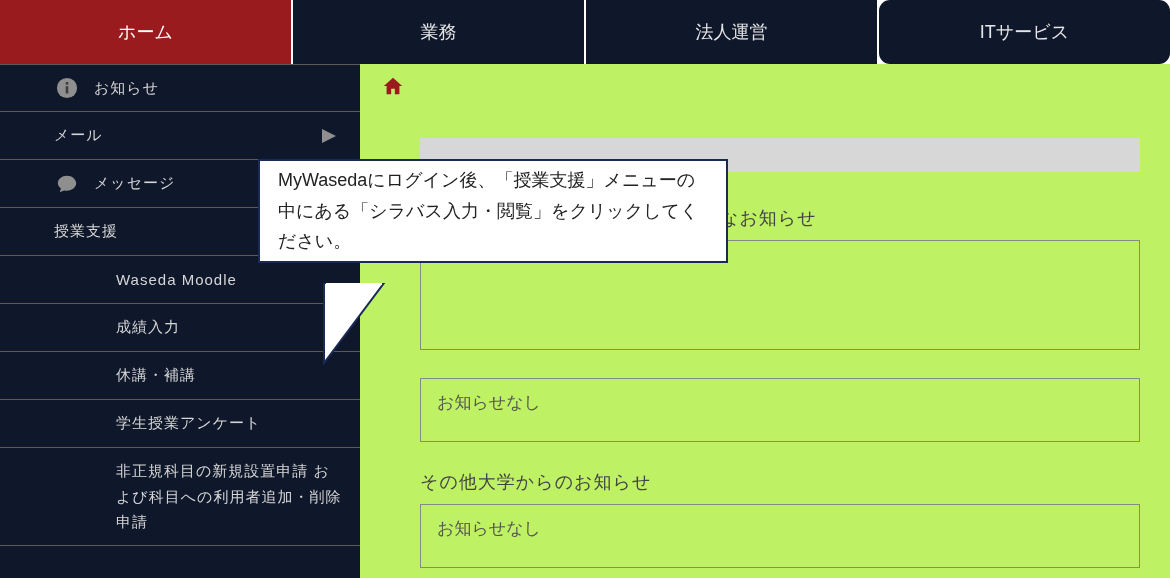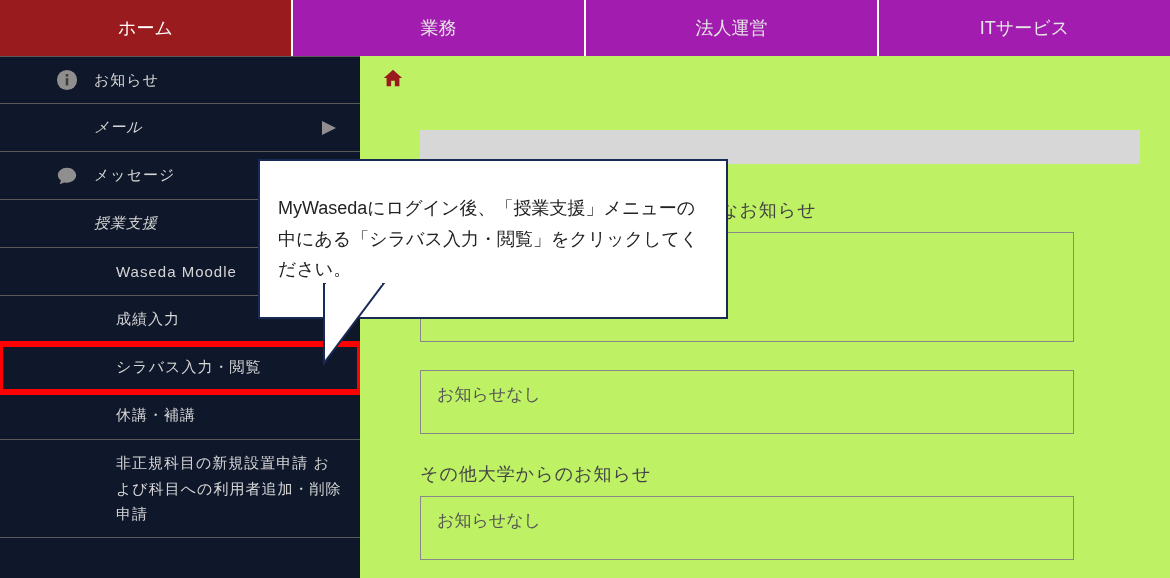--- a/index.html
+++ b/index.html
@@ -1,32 +1,32 @@
 <!DOCTYPE html>
 <html><head>
 <meta charset="utf-8">
 <style>
   * { box-sizing: border-box; margin: 0; padding: 0; }
   html, body { width: 1170px; height: 578px; overflow: hidden; font-family: "Hiragino Kaku Gothic ProN", "Yu Gothic", Meiryo, sans-serif; }
   body { background: #fff; }
 
   
-  .topnav { display: flex; height: 56px; width: 100%; }
+  .topnav { display: flex; height: 64px; width: 100%; }
   .topnav .tab {
     flex: 1 1 0;
-    background: #a21caf;
+    background: #0f172a;
     color: #e6e6e6;
     font-size: 18px;
     display: flex;
     align-items: center;
     justify-content: center;
     border-right: 2px solid #fff;
     cursor: pointer;
   }
-  .topnav .tab:last-child { border-right: none; }
+  .topnav .tab:last-child { border-right: none; border-radius: 11px; }
   .topnav .tab.active { background: #9a1b1e; color: #fff; }
 
   
   .layout { display: flex; width: 100%; height: calc(578px - 56px); }
   .sidebar {
     width: 360px;
     background: #0f172a;
     color: #d6d6d6;
     height: 100%;
     overflow: hidden;
@@ -45,21 +45,21 @@
     display: flex;
     align-items: center;
     padding: 0 18px 0 54px;
     border-bottom: 1px solid #5a5a5a;
     font-size: 15px;
     letter-spacing: 1px;
     position: relative;
     cursor: pointer;
   }
   .side-row.wrap { height: auto; padding-top: 10px; padding-bottom: 10px; line-height: 1.7; }
-  .side-row.level1 { padding-left: 94px; font-style: italic; }
+  .side-row.level1 { padding-left: 54px; }
   .side-row.level2 { padding-left: 116px; }
   .side-row .icon {
     position: absolute;
     left: 56px;
     width: 22px; height: 22px;
     display: flex; align-items: center; justify-content: center;
     color: #8f8f8f;
   }
   .side-row.hasicon { padding-left: 94px; }
   .side-row .chev {
@@ -95,36 +95,36 @@
   .block { margin-left: 60px; margin-top: 34px; }
   .block-title {
     font-size: 18px;
     color: #444;
     letter-spacing: 1px;
     margin-bottom: 10px;
   }
   .block-box {
     border: 1px solid #888;
     height: 64px;
-    width: 654px;
+    width: 720px;
     padding: 12px 16px;
     font-size: 17px;
     color: #555;
   }
   .block-box.tall { height: 110px; }
 
   
   .callout {
     position: absolute;
     left: 258px;
     top: 159px;
     width: 470px;
     background: #fff;
     border: 2px solid #1a2a56;
-    padding: 32px 18px;
+    padding: 4px 18px;
     font-size: 18px;
     color: #222;
     line-height: 1.7;
     z-index: 10;
   }
   .callout-tail {
     position: absolute;
     left: 320px;
     top: 283px;
     width: 0; height: 0;
@@ -188,28 +188,28 @@
     </div>
 
     <div class="side-row level2">
       <span>Waseda Moodle</span>
     </div>
 
     <div class="side-row level2">
       <span>成績入力</span>
     </div>
 
-    <div class="side-row level2 highlight">
-      <span>シラバス入力・閲覧</span>
-    </div>
 
     <div class="side-row level2">
       <span>休講・補講</span>
     </div>
 
+    <div class="side-row level2">
+      <span>学生授業アンケート</span>
+    </div>
 
     <div class="side-row level2 wrap">
       <span>非正規科目の新規設置申請 および科目への利用者追加・削除申請</span>
     </div>
 
   </div>
 
   <div class="content">
 
     <div class="breadcrumb">

